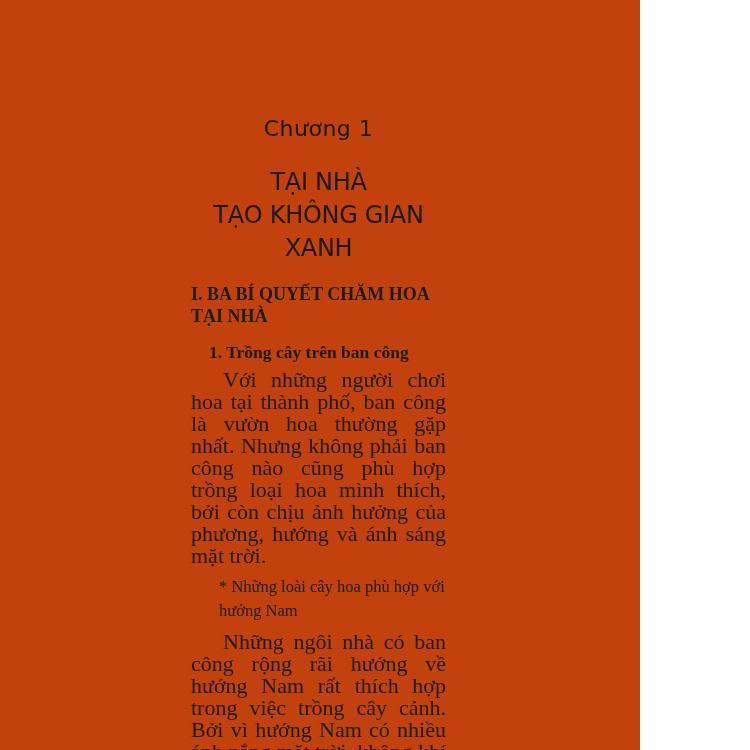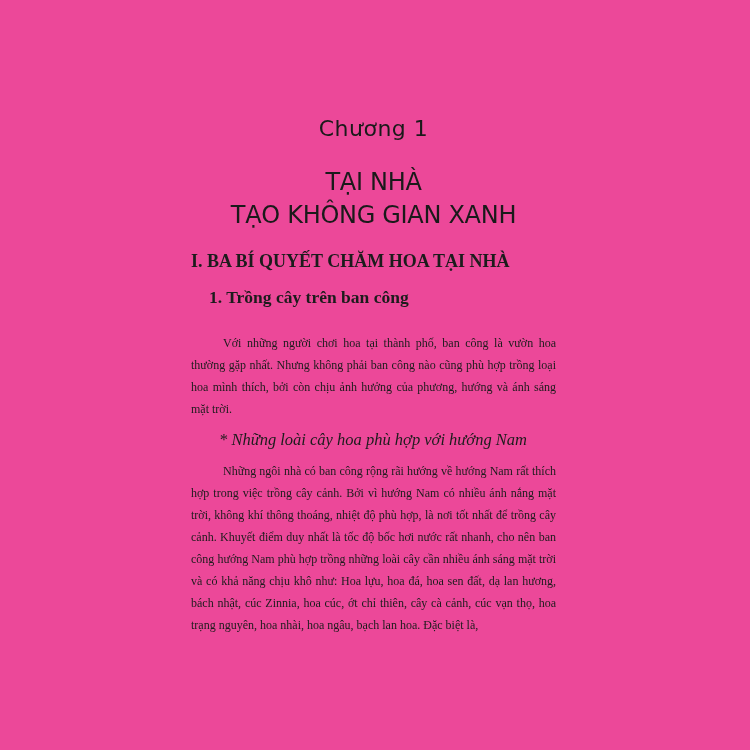--- a/index.html
+++ b/index.html
@@ -2,23 +2,23 @@
 <html lang="vi"><head>
 <meta charset="utf-8">
 <style>
   html, body {
     margin: 0;
     padding: 0;
     background: #ffffff;
   }
   .page {
     position: relative;
-    width: 750px;
+    width: 640px;
     height: 750px;
-    background: #ec4899;
+    background: #c2410c;
     overflow: hidden;
     font-family: "Liberation Serif", "DejaVu Serif", serif;
     color: #1c1c1c;
     box-sizing: border-box;
   }
   .content {
     box-sizing: border-box;
     width: 100%;
     height: 100%;
     padding: 116px 194px 0 191px; 
@@ -47,42 +47,41 @@
     font-size: 18px;
     line-height: 22px;
     font-weight: bold;
     margin: 8px 0 14px 0;
   }
   .subsection-heading {
     font-size: 17.5px;
     line-height: 22px;
     font-weight: bold;
     padding-left: 18px;
-    margin: 0 0 24px 0;
+    margin: 0 0 6px 0;
   }
   .body-para {
-    font-size: 12px;
+    font-size: 22px;
     line-height: 22px;
     text-align: justify;
     text-indent: 32px;
     margin: 0 0 8px 0;
     font-family: Liberation Serif, serif;
   }
   .item-heading {
     font-size: 16.5px;
     line-height: 24px;
     font-weight: bold;
     font-style: italic;
     padding-left: 28px;
     margin: 0 0 6px 0;
   }
   .note-heading {
     font-size: 16.5px;
     line-height: 24px;
-    font-style: italic;
     padding-left: 28px;
     margin: 0 0 8px 0;
   }
 </style>
 </head>
 <body>
 
 <div class="page">
   <div class="content">
 

